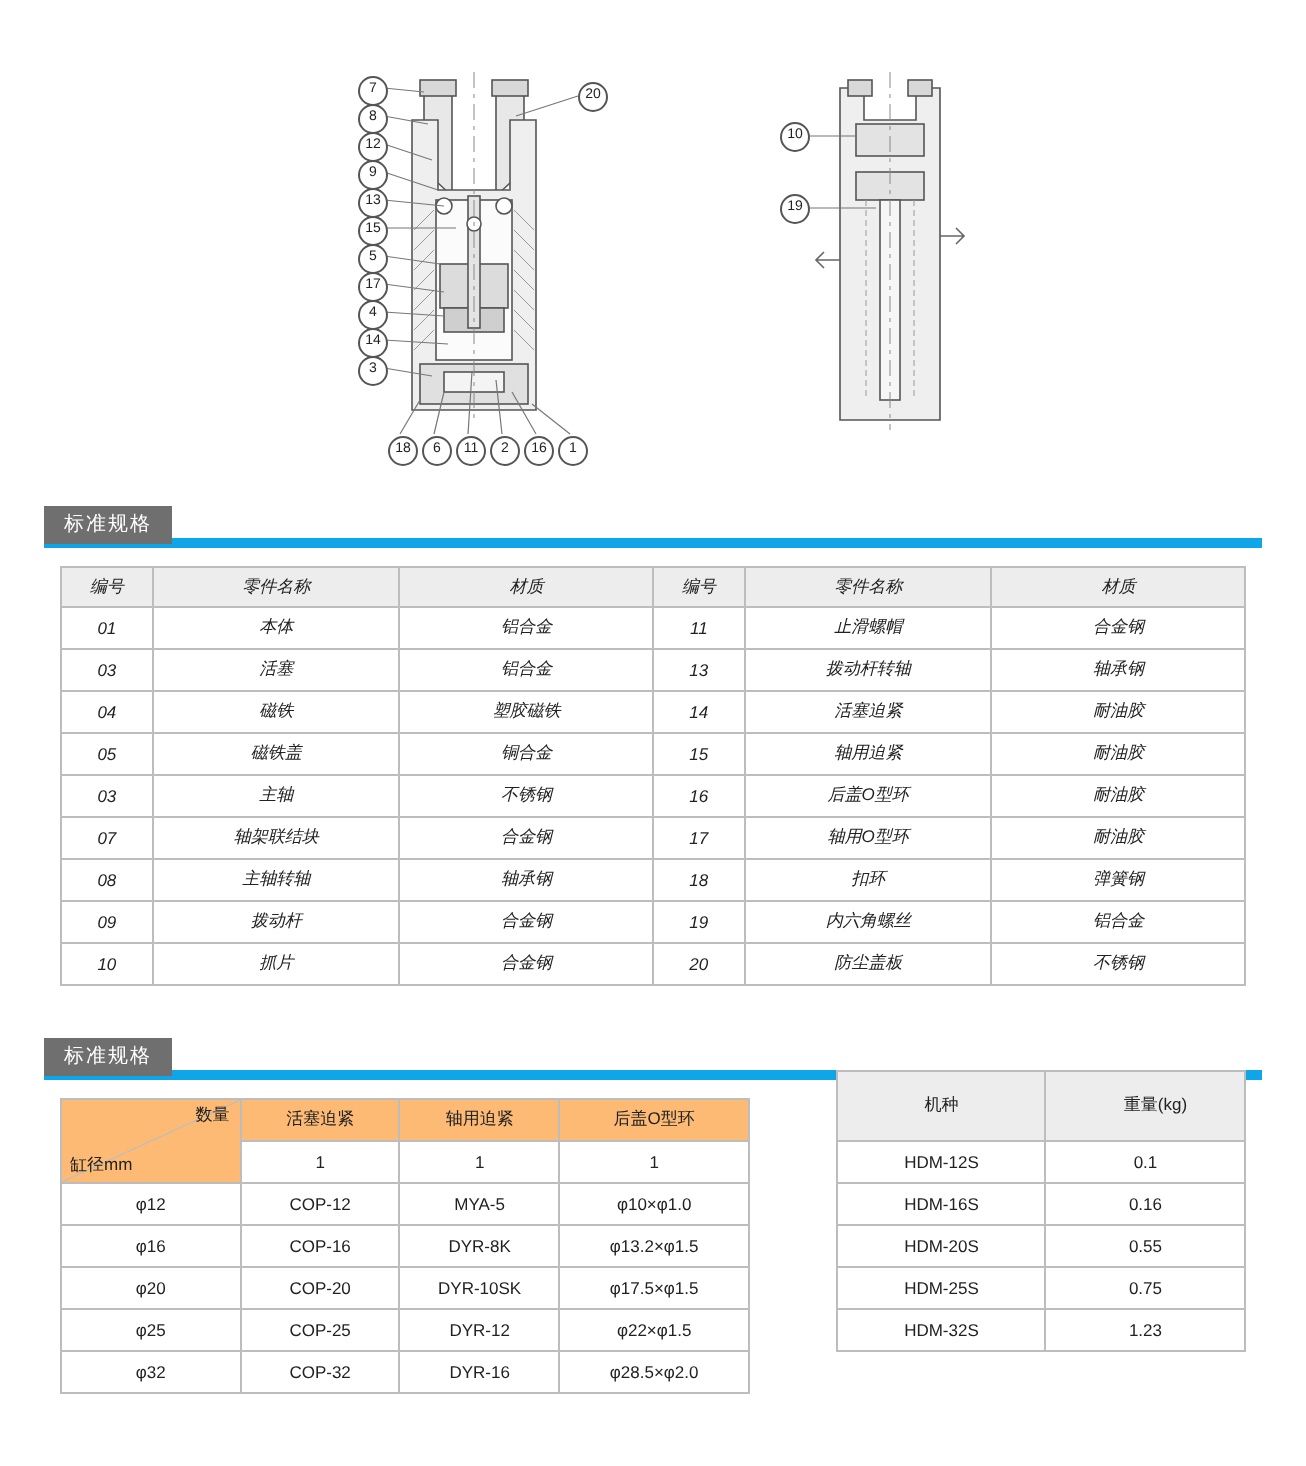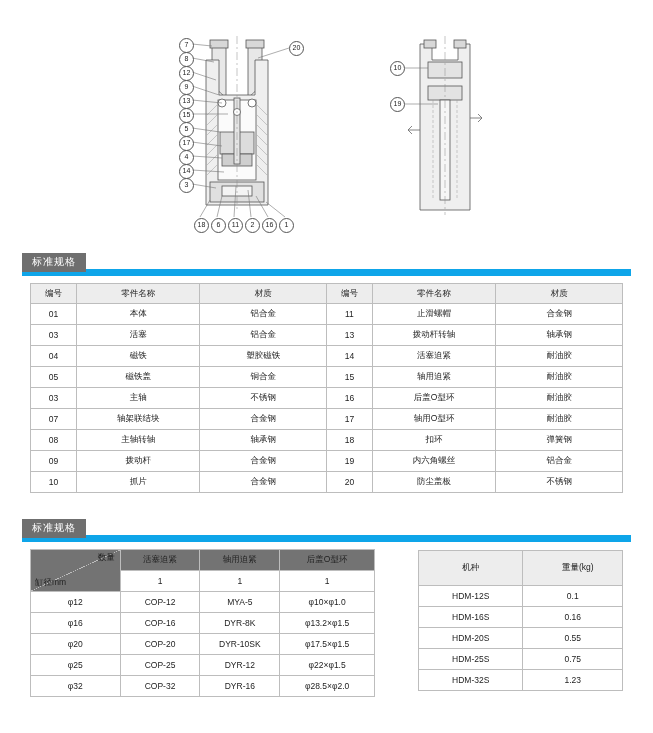--- a/index.html
+++ b/index.html
@@ -24,21 +24,21 @@
     line-height:12px;
     text-align:center;
     color:#222;
   }
 
   
   .sec-head{
     position:relative;
     height:16px;
     margin:0 22px;
-    border-bottom:7px solid #0ea5e9;
+    border-bottom:5px solid #0ea5e9;
   }
   .sec-head .tag{
     position:absolute;left:0;top:0;
     background:#6f6f6f;
     color:#fff;
     font-size:10px;
     padding:2px 10px 3px 10px;
     letter-spacing:1px;
   }
   
@@ -46,46 +46,46 @@
   .tbl td,.tbl th{
     border:1px solid #bdbdbd;
     text-align:center;
     vertical-align:middle;
     padding:0;
     height:20px;
     font-weight:normal;
     color:#222;
   }
   .tbl th{background:#ededed;height:19px;font-size:8.5px;}
-  #parts-table{position:absolute;left:30px;top:283px;width:593px;}
+  #parts-table{position:absolute;left:30px;top:283px;width:593px;font-style:italic;}
   #parts-table col.c-no{width:46px;}
   #parts-table col.c-name{width:124px;}
   #parts-table col.c-mat{width:127px;}
 
   #spec-table{position:absolute;left:30px;top:549px;width:345px;}
   #spec-table col.c1{width:90px;}
   #spec-table col.c2{width:80px;}
   #spec-table col.c3{width:80px;}
   #spec-table col.c4{width:95px;}
 
-  #weight-table{position:absolute;left:418px;top:550px;width:205px;}
+  #weight-table{position:absolute;left:418px;top:535px;width:205px;}
   #weight-table col.w1{width:105px;}
   #weight-table col.w2{width:100px;}
 
   .diag-cell{position:relative;height:34px;}
   .diag-cell .slash{
     position:absolute;left:0;top:0;width:100%;height:100%;
     background:linear-gradient(to bottom right,
       rgba(0,0,0,0) 0%,rgba(0,0,0,0) 49.6%,
       #bdbdbd 49.6%,#bdbdbd 50.4%,
       rgba(0,0,0,0) 50.4%,rgba(0,0,0,0) 100%);
   }
   .diag-cell .top-lbl{position:absolute;right:5px;top:2px;}
   .diag-cell .bot-lbl{position:absolute;left:4px;bottom:2px;}
-  .hdr-row td{background:#737373;}
+  .hdr-row td{background:#fdba74;}
 </style>
 </head>
 <body>
 
 <div class="diagram">
 
   <svg width="653" height="240" style="position:absolute;left:0;top:0;">
 
     <g stroke="#555" stroke-width="0.8" fill="none">
 

